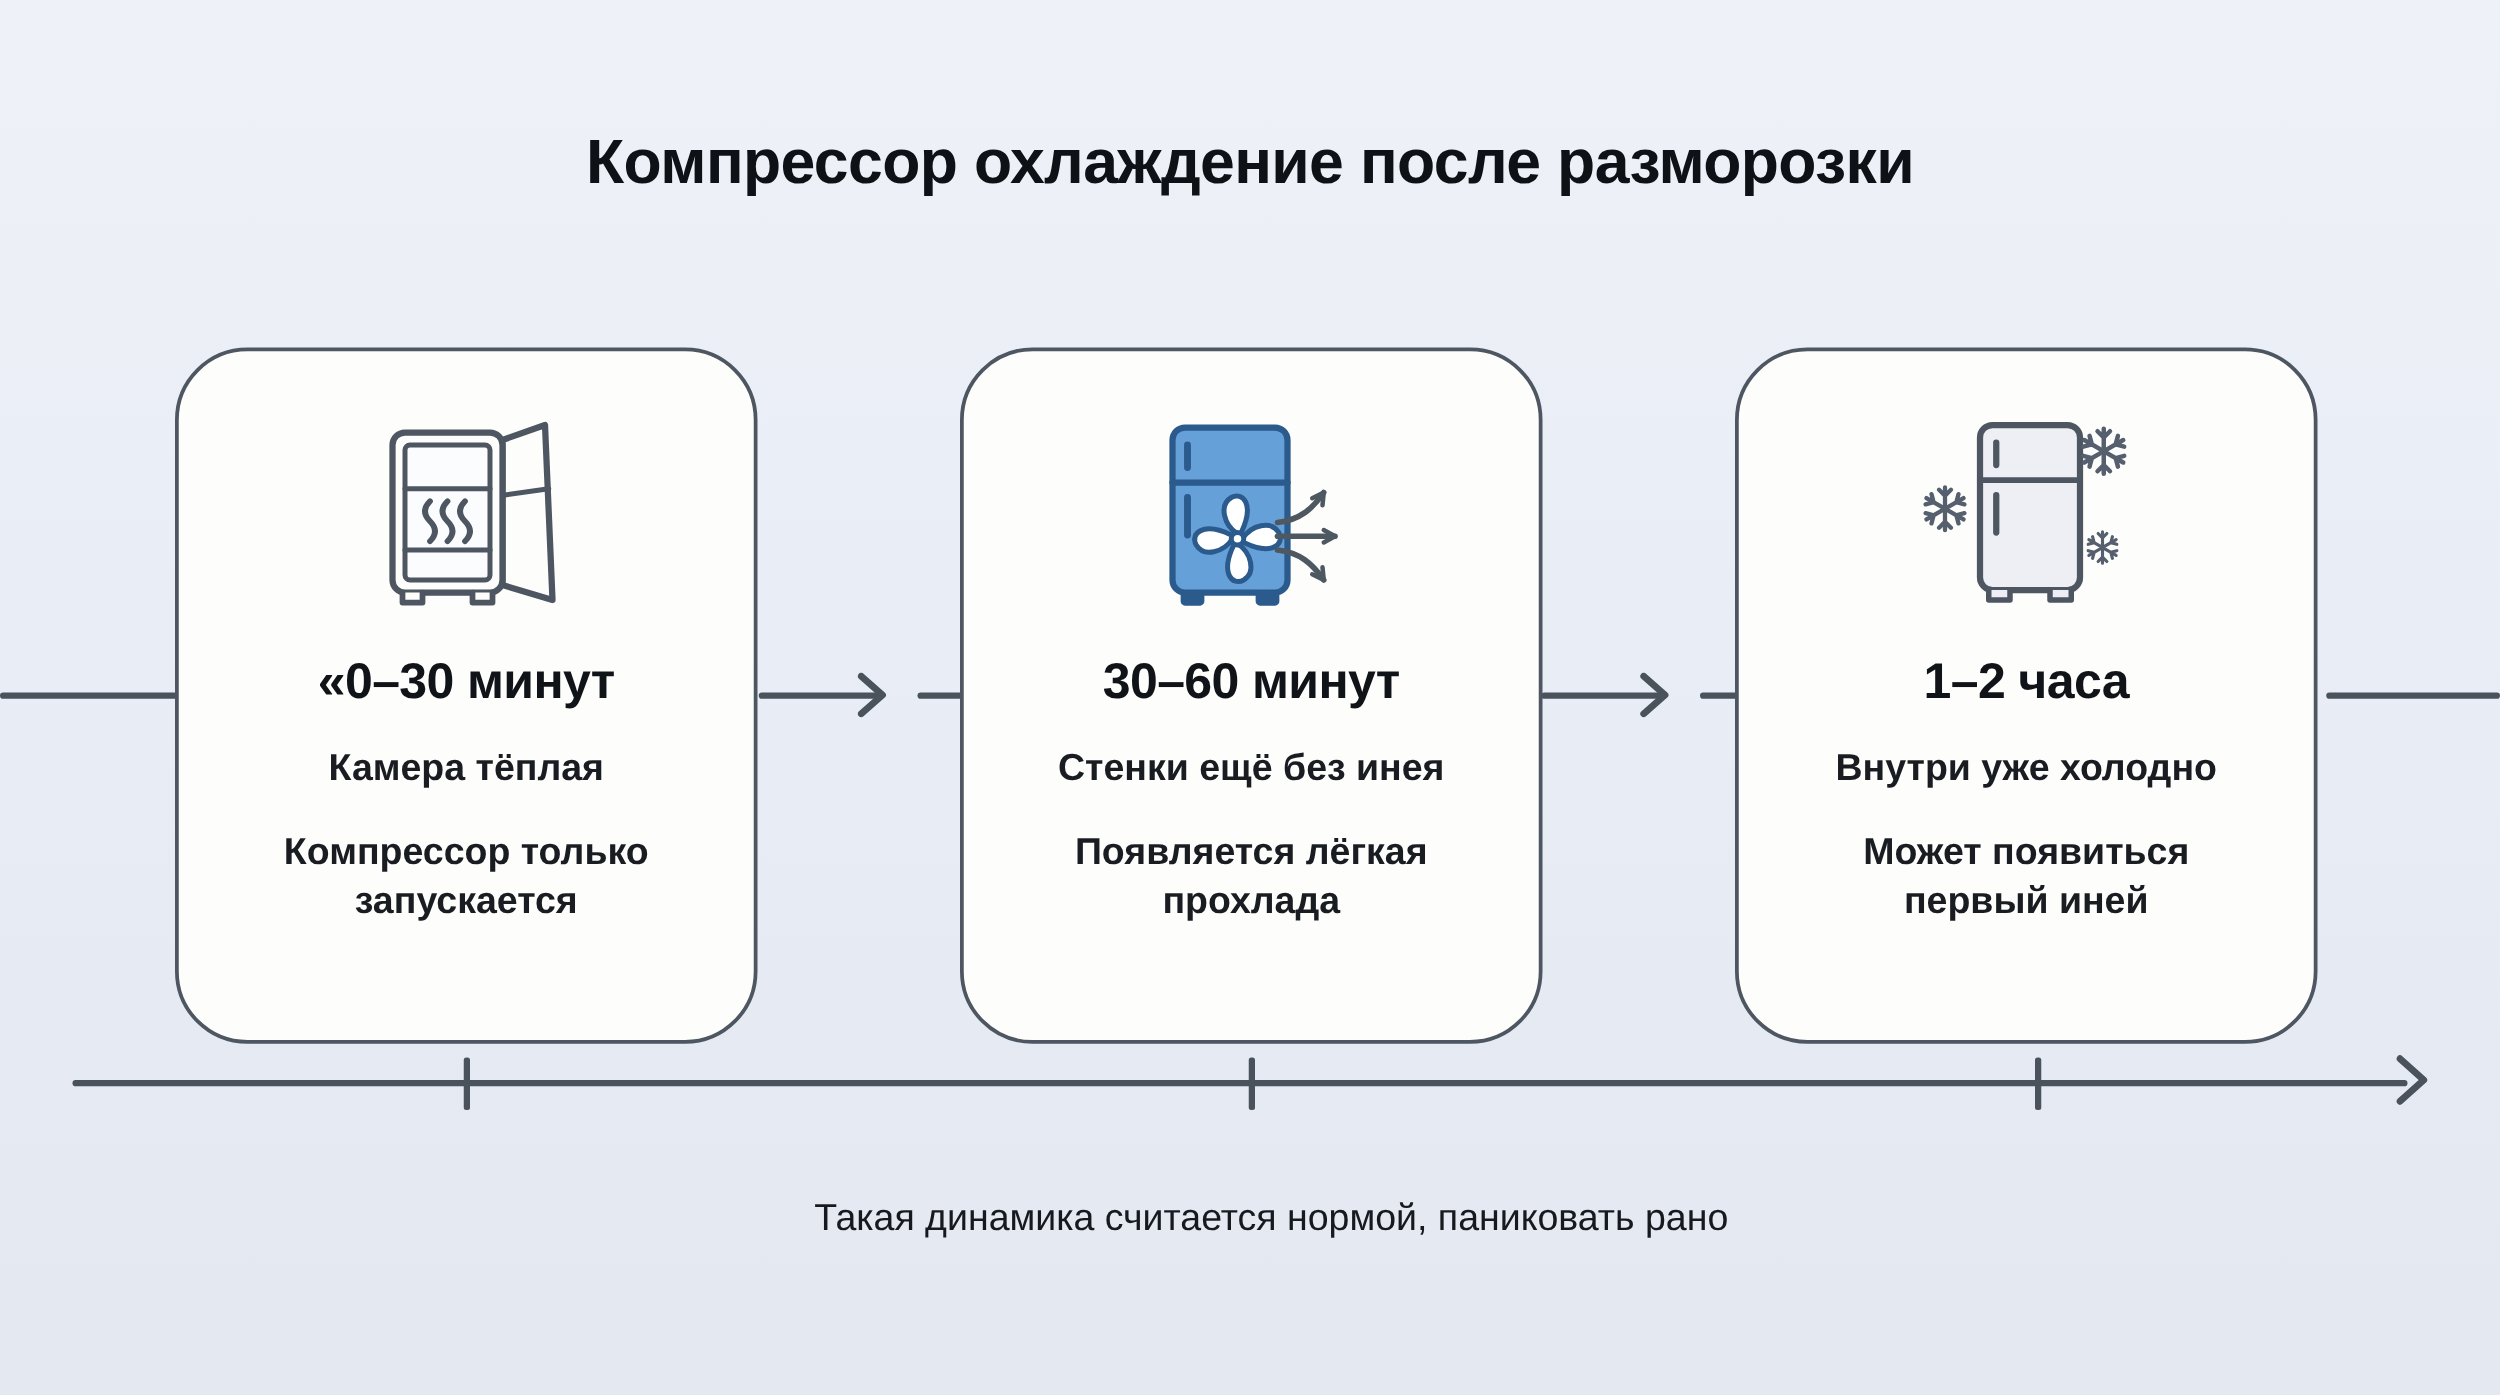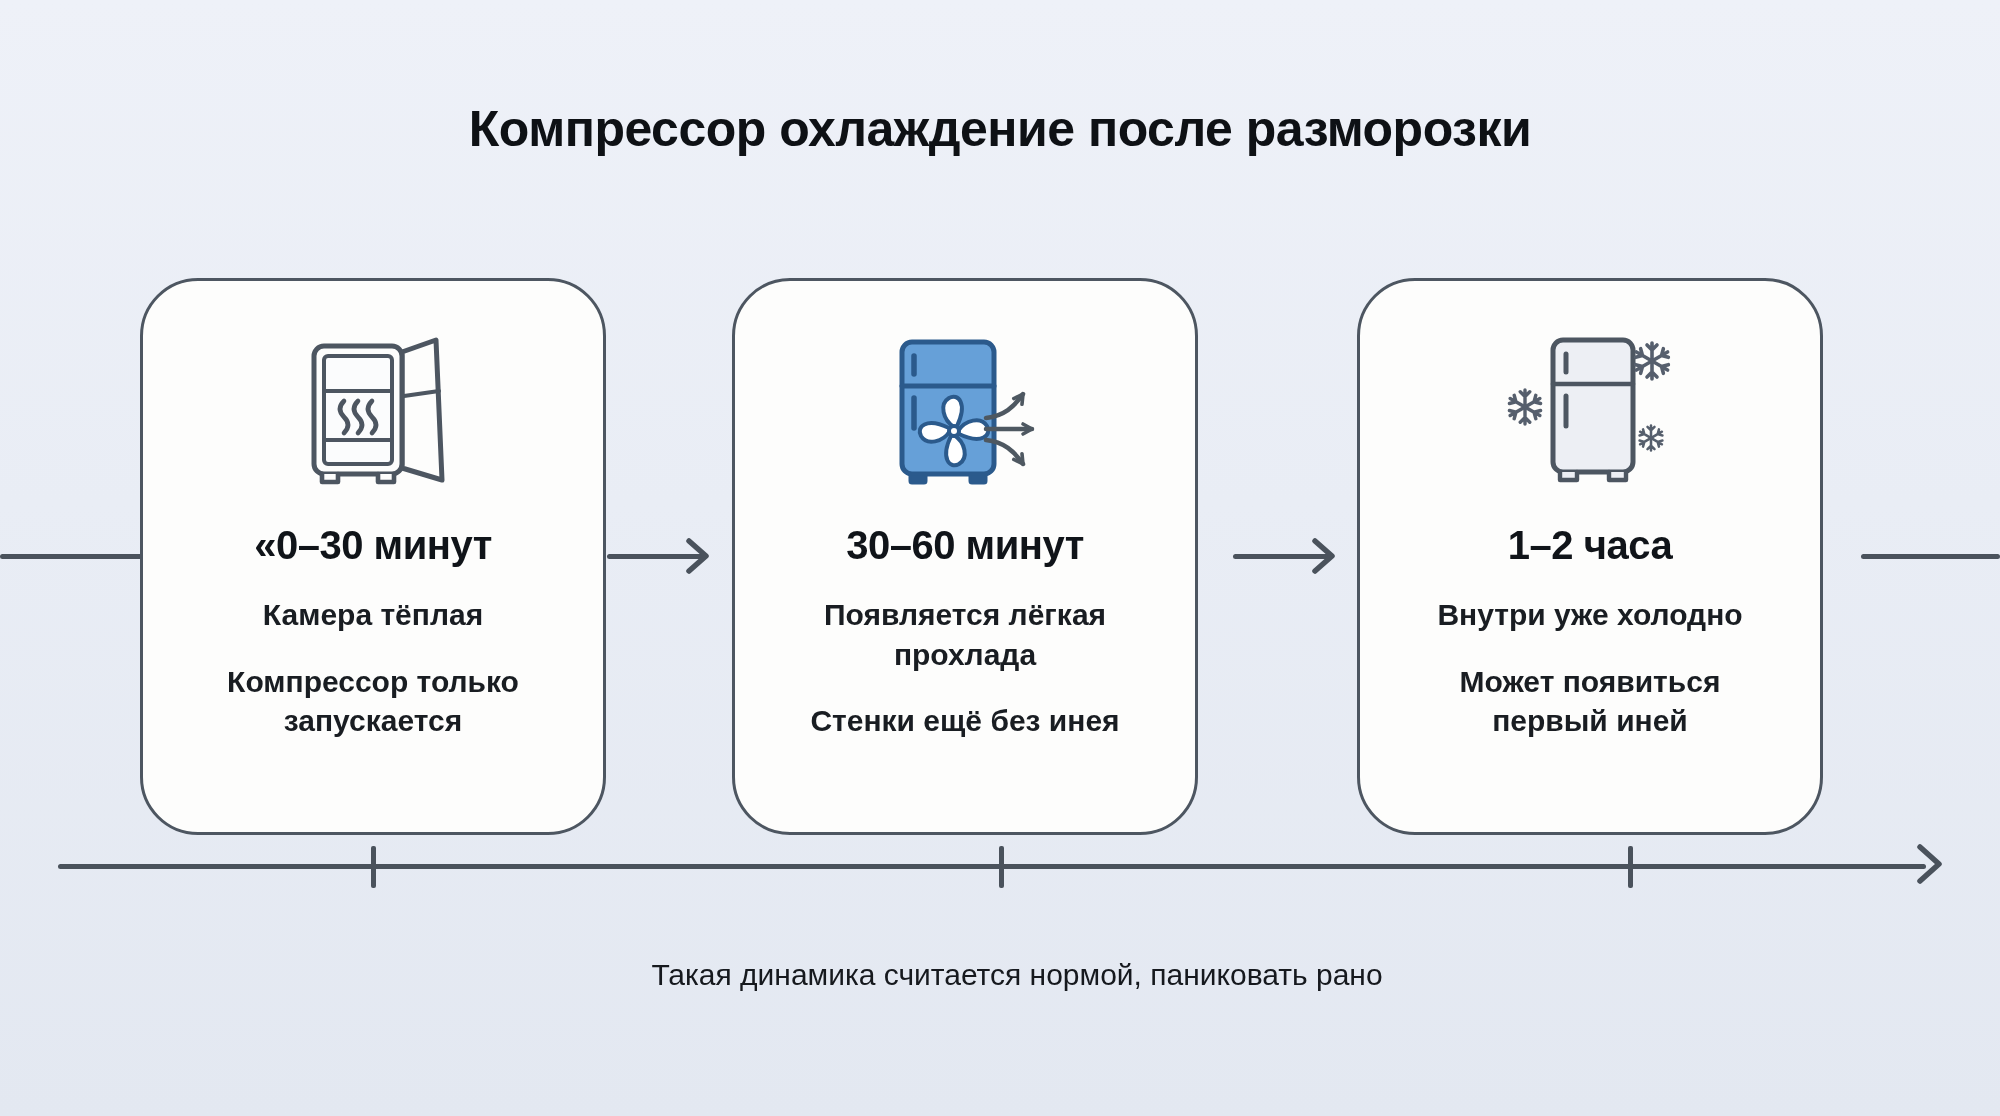--- a/index.html
+++ b/index.html
@@ -31,22 +31,22 @@
   
   .card{
     position:absolute;top:278px;width:466px;height:557px;
     box-sizing:border-box;
     background:#fdfdfc;
     border:3px solid #4d5661;
     border-radius:58px;
     text-align:center;
   }
   .card-1{left:140px;}
-  .card-2{left:732px;}
-  .card-3{left:1357px;}
+  .card-2{left:768px;}
+  .card-3{left:1388px;}
   .icon-wrap{
     margin-top:52px;height:162px;
     display:flex;align-items:center;justify-content:center;
   }
   .stage-title{
     margin:28px 0 0;
     font-size:40px;font-weight:700;color:#101419;letter-spacing:-0.5px;
   }
   .stage-line{
     margin:27px auto 0;
@@ -139,22 +139,22 @@
           <circle r="5"></circle>
         </g>
         <g stroke="#4e5861" stroke-width="4.5" fill="none" stroke-linecap="round">
           <path d="M106,84 C 124,82 134,73 143,60" marker-end="url(#ah)"></path>
           <path d="M106,95 H 152" marker-end="url(#ah)"></path>
           <path d="M106,106 C 124,108 134,117 143,130" marker-end="url(#ah)"></path>
         </g>
       </svg>
     </div>
     <h2 class="stage-title">30–60 минут</h2>
+    <p class="stage-line">Стенки ещё без инея</p>
     <p class="stage-line">Появляется лёгкая прохлада</p>
-    <p class="stage-line">Стенки ещё без инея</p>
   </section>
 
   <section class="card card-3">
     <div class="icon-wrap">
       <svg width="170" height="160" viewBox="0 0 170 160" fill="none">
         <defs>
           <g id="sfArm">
             <path d="M0,1 L0,-18 M0,-11 L-5,-16 M0,-11 L5,-16" stroke="#565f6d" stroke-width="3.6" stroke-linecap="round" fill="none"></path>
           </g>
           <g id="sf">

